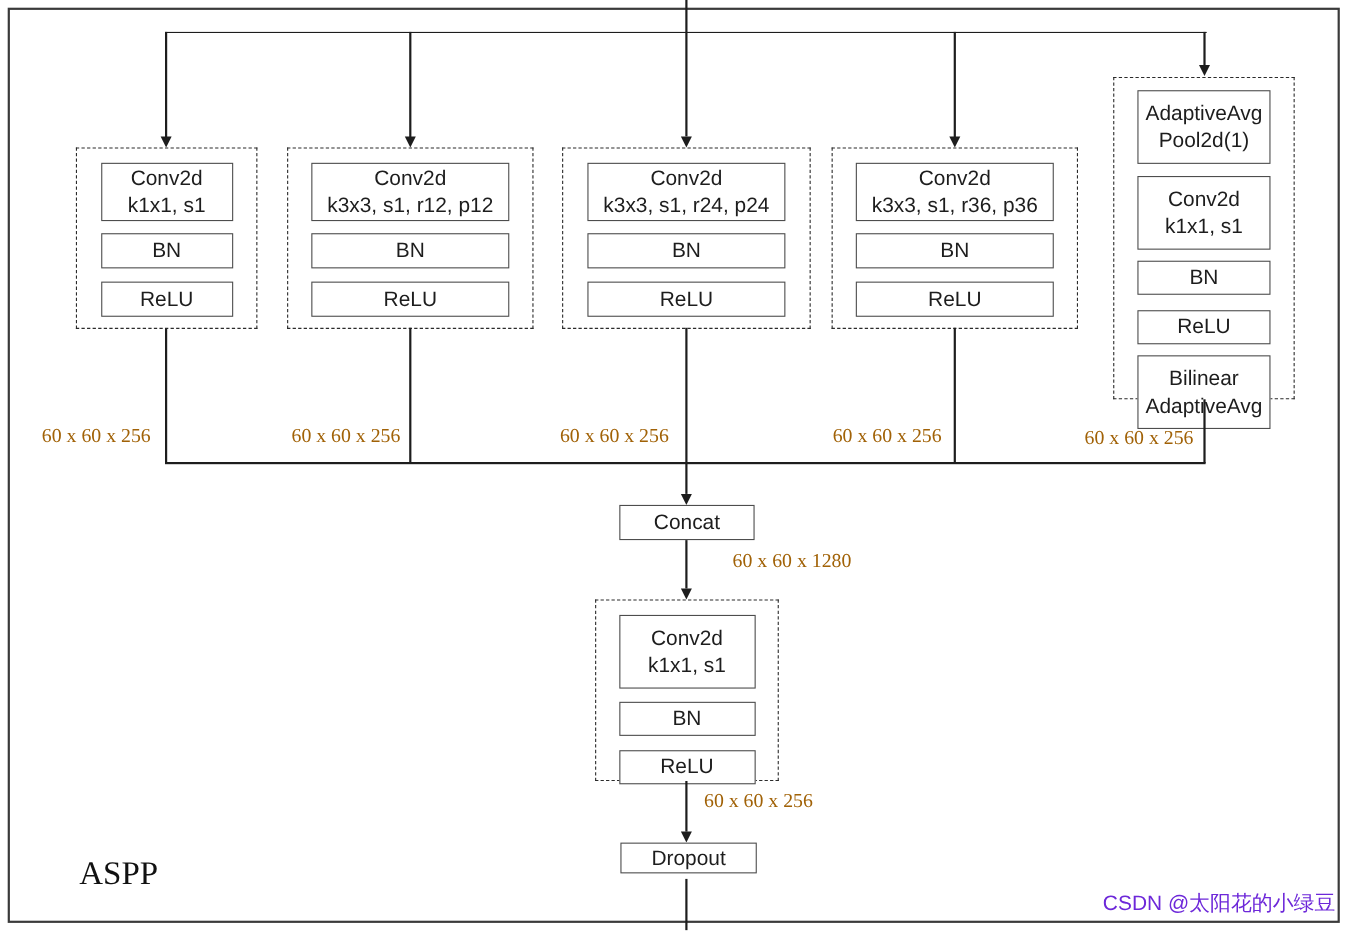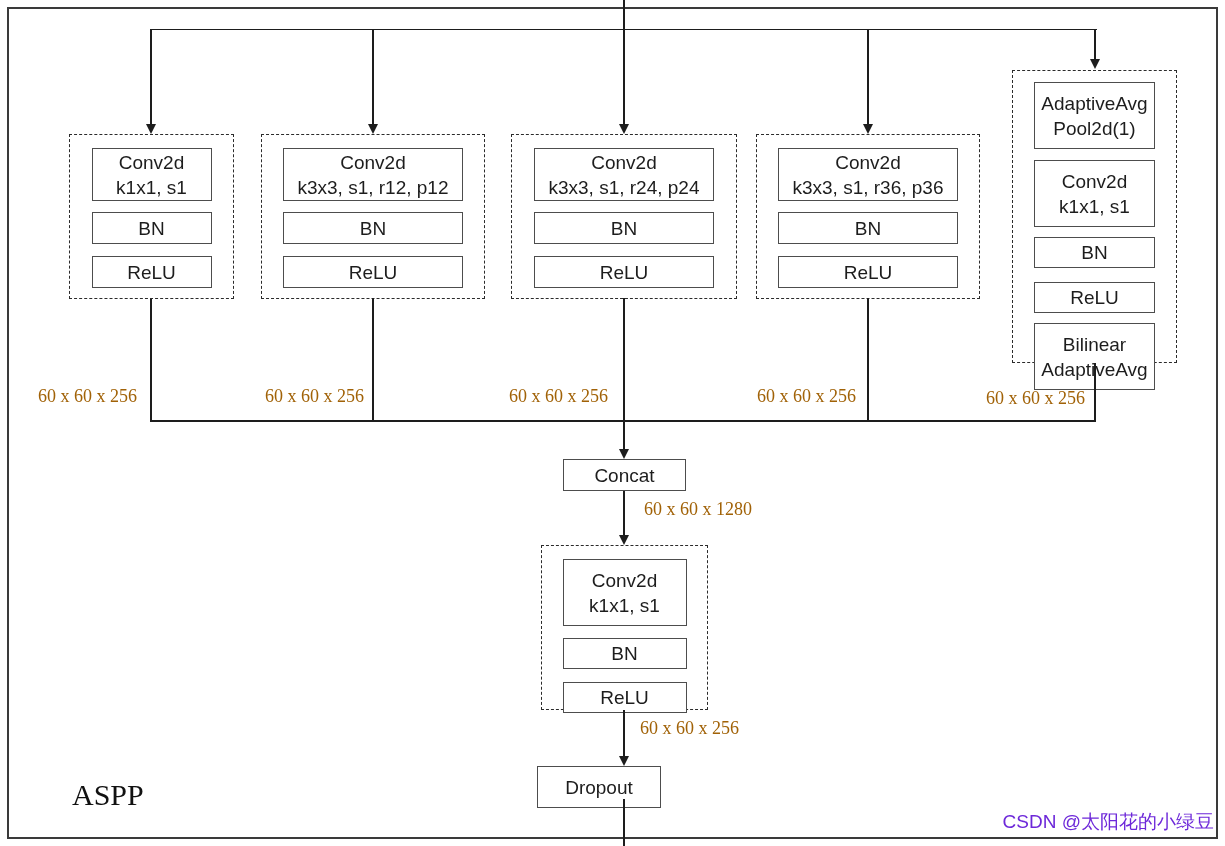--- a/index.html
+++ b/index.html
@@ -138,41 +138,41 @@
 
   <div class="shape-label" style="right:1088px;top:386px">60 x 60 x 256</div>
   <div class="shape-label" style="right:861px;top:386px">60 x 60 x 256</div>
   <div class="shape-label" style="right:617px;top:386px">60 x 60 x 256</div>
   <div class="shape-label" style="right:369px;top:386px">60 x 60 x 256</div>
   <div class="shape-label" style="right:140px;top:388px">60 x 60 x 256</div>
 
   <div class="node solo" style="left:563px;top:459px;width:123px;height:32px">
     <span>Concat</span>
   </div>
-  <div class="shape-label" style="left:644px;top:499px">60 x 60 x 1280</div>
+  <div class="shape-label" style="left:666px;top:499px">60 x 60 x 1280</div>
   <div class="vline" style="left:623.25px;top:491px;width:1.5px;height:44px"></div>
   <div class="arrow" style="left:619px;top:535px"></div>
 
   <div class="dashed proj">
     <div class="node w124 h55 mt13">
       <span>Conv2d</span>
       <span>k1x1, s1</span>
     </div>
     <div class="node w124 h31 mt12">
       <span>BN</span>
     </div>
     <div class="node w124 h31 mt13">
       <span>ReLU</span>
     </div>
   </div>
   <div class="shape-label" style="left:640px;top:718px">60 x 60 x 256</div>
   <div class="vline" style="left:623.25px;top:710px;width:1.5px;height:46px"></div>
   <div class="arrow" style="left:619px;top:756px"></div>
 
-  <div class="node solo" style="left:537px;top:766px;width:124px;height:42px">
+  <div class="node solo" style="left:564px;top:766px;width:124px;height:28px">
     <span>Dropout</span>
   </div>
   <div class="vline" style="left:623.25px;top:799px;width:1.5px;height:47px"></div>
 
   <div class="aspp">ASPP</div>
   <div class="watermark">CSDN @太阳花的小绿豆</div>
 
 </div>
 
 </body></html>

